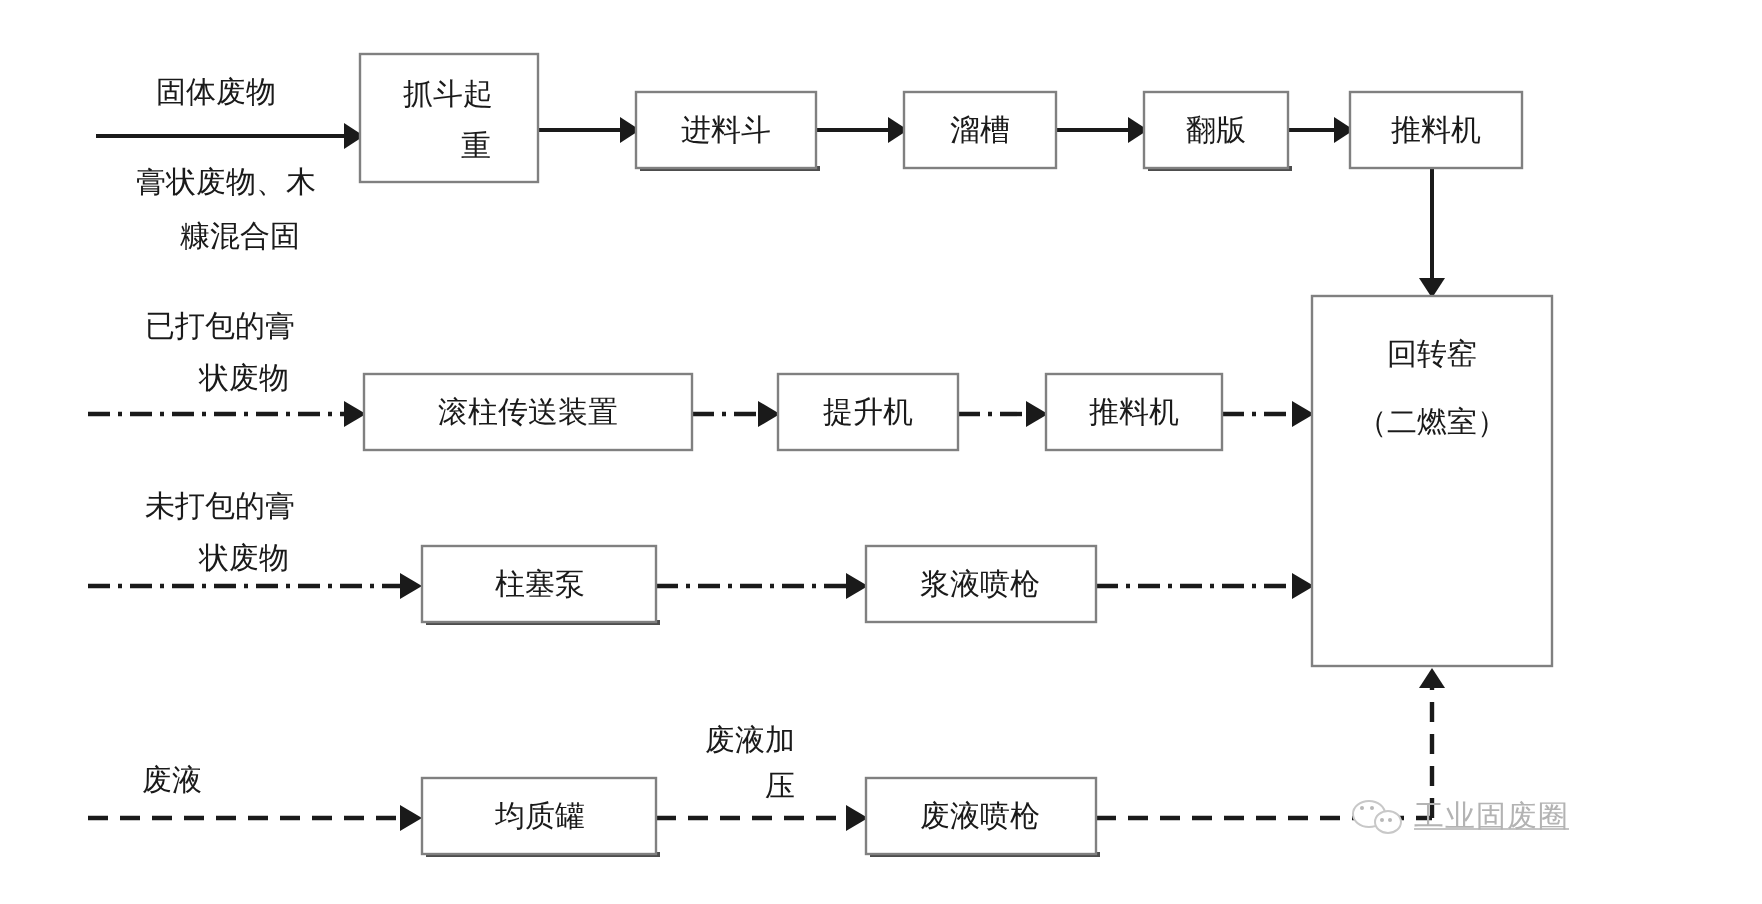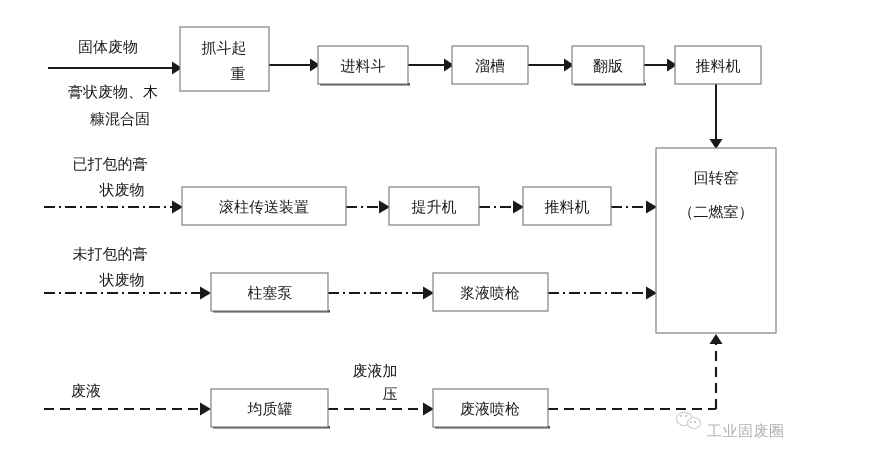--- a/index.html
+++ b/index.html
@@ -78,23 +78,23 @@
     display: flex;
     align-items: center;
     gap: 5px;
     color: #b3b3b3;
     font-size: 15px;
     font-family: "DejaVu Sans", "Liberation Sans", sans-serif;
     white-space: nowrap;
     user-select: none;
   }
   .watermark-text {
+    text-decoration: underline;
     text-decoration-color: #c4c4c4;
     letter-spacing: 0.5px;
-    margin-top: 24px;
   }
   .wechat-mark {
     display: inline-block;
     width: 26px;
     height: 20px;
     position: relative;
   }
   .wechat-mark .bubble-a,
   .wechat-mark .bubble-b {
     position: absolute;

